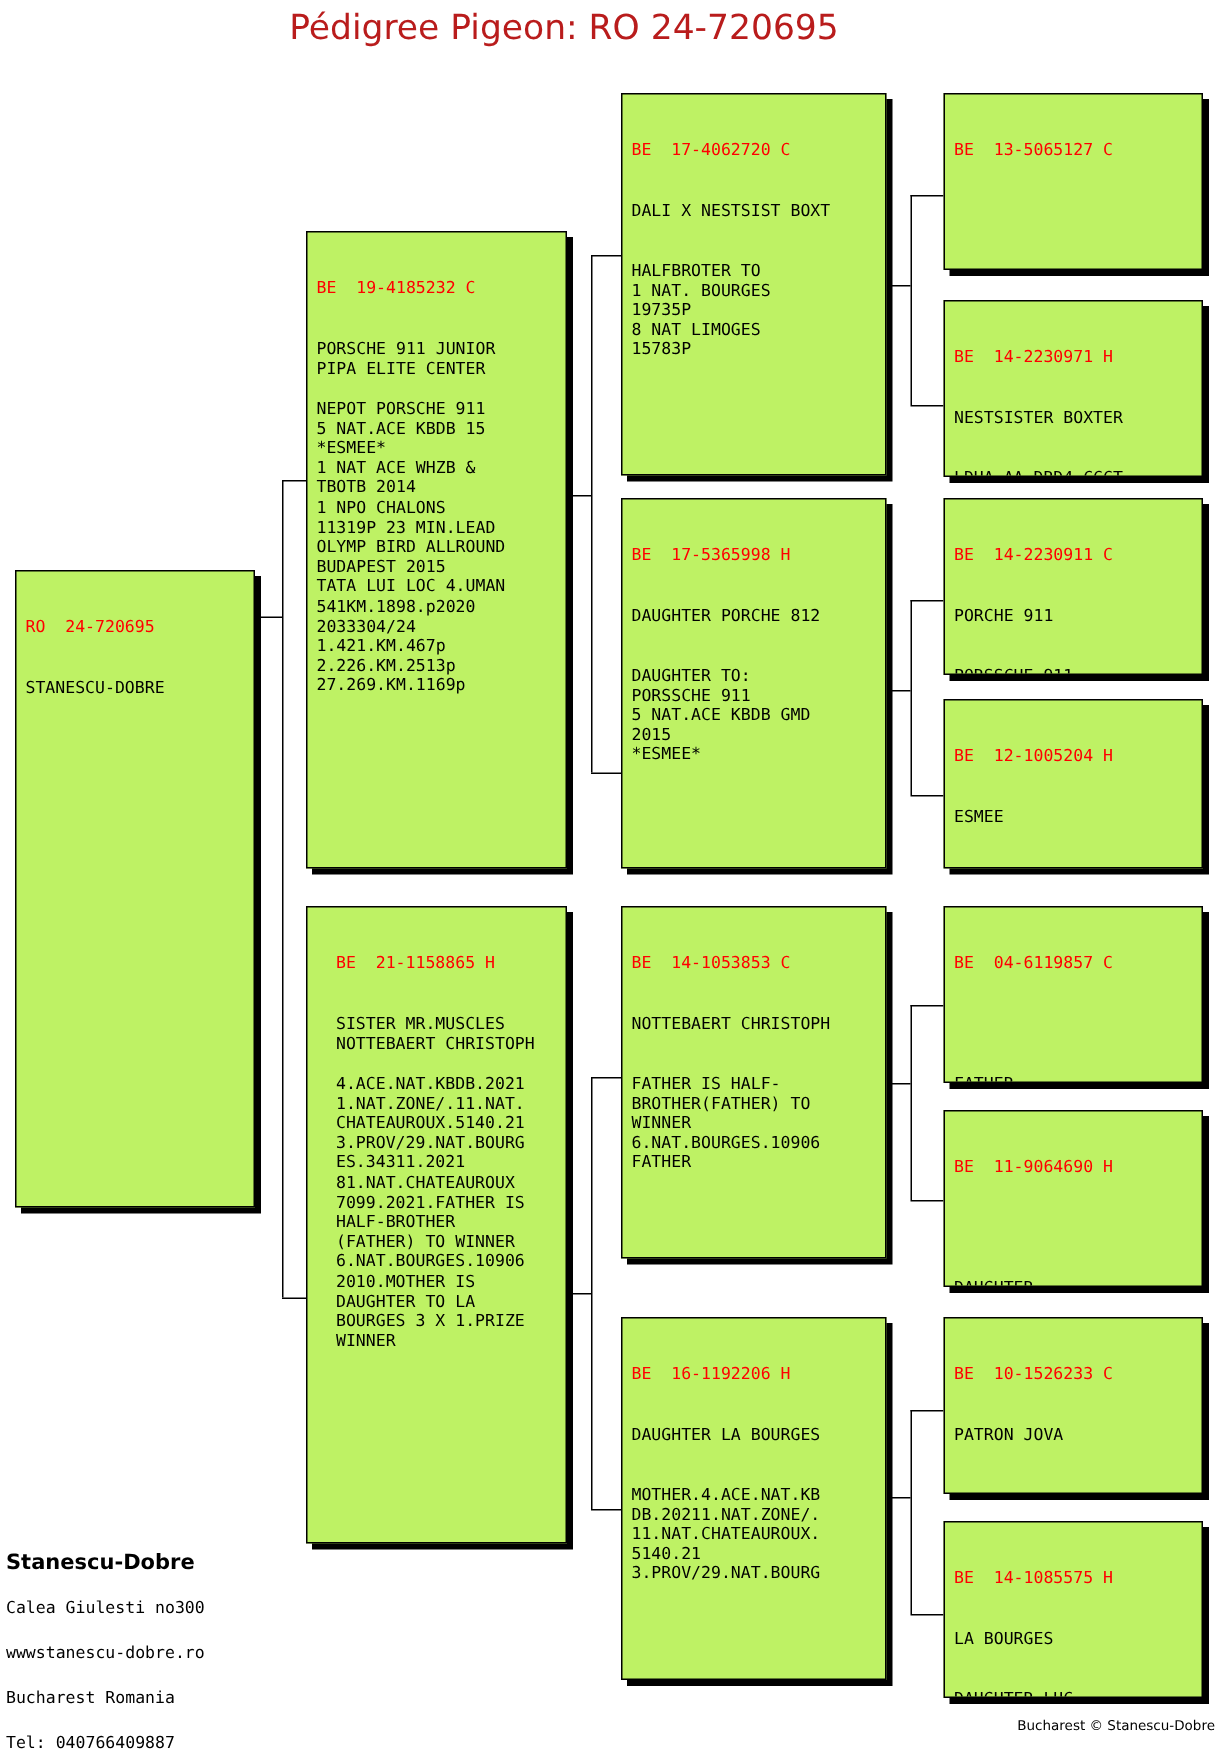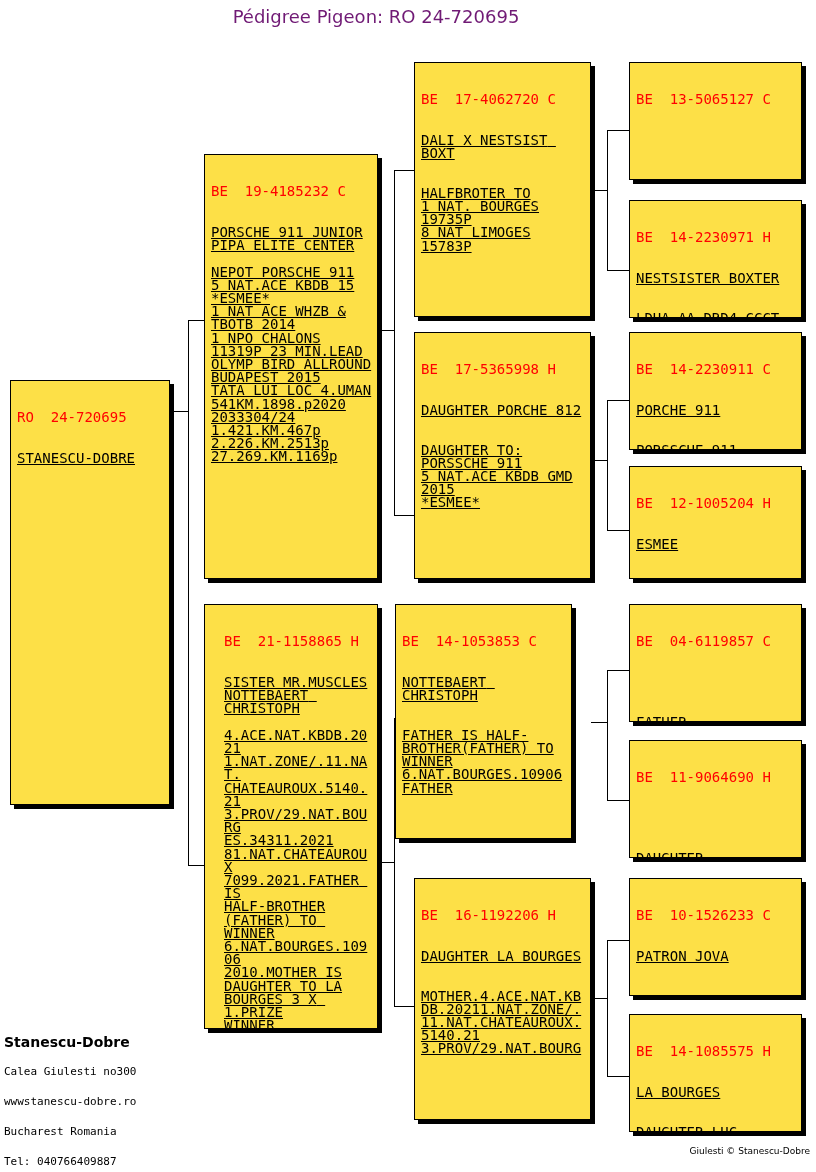--- a/index.html
+++ b/index.html
@@ -14,47 +14,46 @@
     font-family: "DejaVu Sans Mono", monospace;
     overflow: hidden;
   }
   #page-title {
     position: absolute;
     top: 6px;
     left: 0;
     width: 752px;
     text-align: center;
     font-family: "DejaVu Sans", sans-serif;
-    font-size: 18px;
-    color: #701a75;
+    font-size: 23px;
+    color: #b91c1c;
     letter-spacing: 0px;
   }
   .card {
     position: absolute;
     box-sizing: border-box;
-    background: #fde047;
+    background: #bef264;
     border: 1px solid #000000;
     box-shadow: 4px 4px 0 0 #000000;
     padding: 4px 5px 4px 6px;
-    font-size: 14px;
+    font-size: 11px;
     line-height: 13.2px;
     color: #000000;
     overflow: hidden;
     white-space: pre-wrap;
     word-break: break-word;
   }
   .card .ring {
     color: #ff0000;
     display: block;
     margin-bottom: 1px;
   }
   .card .body {
     color: #000000;
     display: block;
-    text-decoration: underline;
   }
   .conn {
     position: absolute;
     background: #000000;
   }
   .conn.h { height: 1px; }
   .conn.v { width: 1px; }
   #footer {
     position: absolute;
     left: 4px;
@@ -185,21 +184,21 @@
   <span class="body">DAUGHTER PORCHE 812
 
 
 DAUGHTER TO:
 PORSSCHE 911
 5 NAT.ACE KBDB GMD
 2015
 *ESMEE*</span>
 </div>
 
-<div class="card" style="left:395px; top:604px; width:177px; height:235px;">
+<div class="card" style="left:414px; top:604px; width:177px; height:235px;">
   <span class="ring">BE  14-1053853 C</span>
   <span class="body">NOTTEBAERT CHRISTOPH
 
 
 FATHER IS HALF-
 BROTHER(FATHER) TO
 WINNER
 6.NAT.BOURGES.10906
 FATHER</span>
 </div>
@@ -280,13 +279,13 @@
 </div>
 
 <div id="footer">
   <span class="brand">Stanescu-Dobre</span>
   <span class="line">Calea Giulesti no300</span>
   <span class="line">wwwstanescu-dobre.ro</span>
   <span class="line">Bucharest Romania</span>
   <span class="line">Tel: 040766409887</span>
 </div>
 
-<div id="credit">Giulesti © Stanescu-Dobre</div>
+<div id="credit">Bucharest © Stanescu-Dobre</div>
 
 </body></html>

